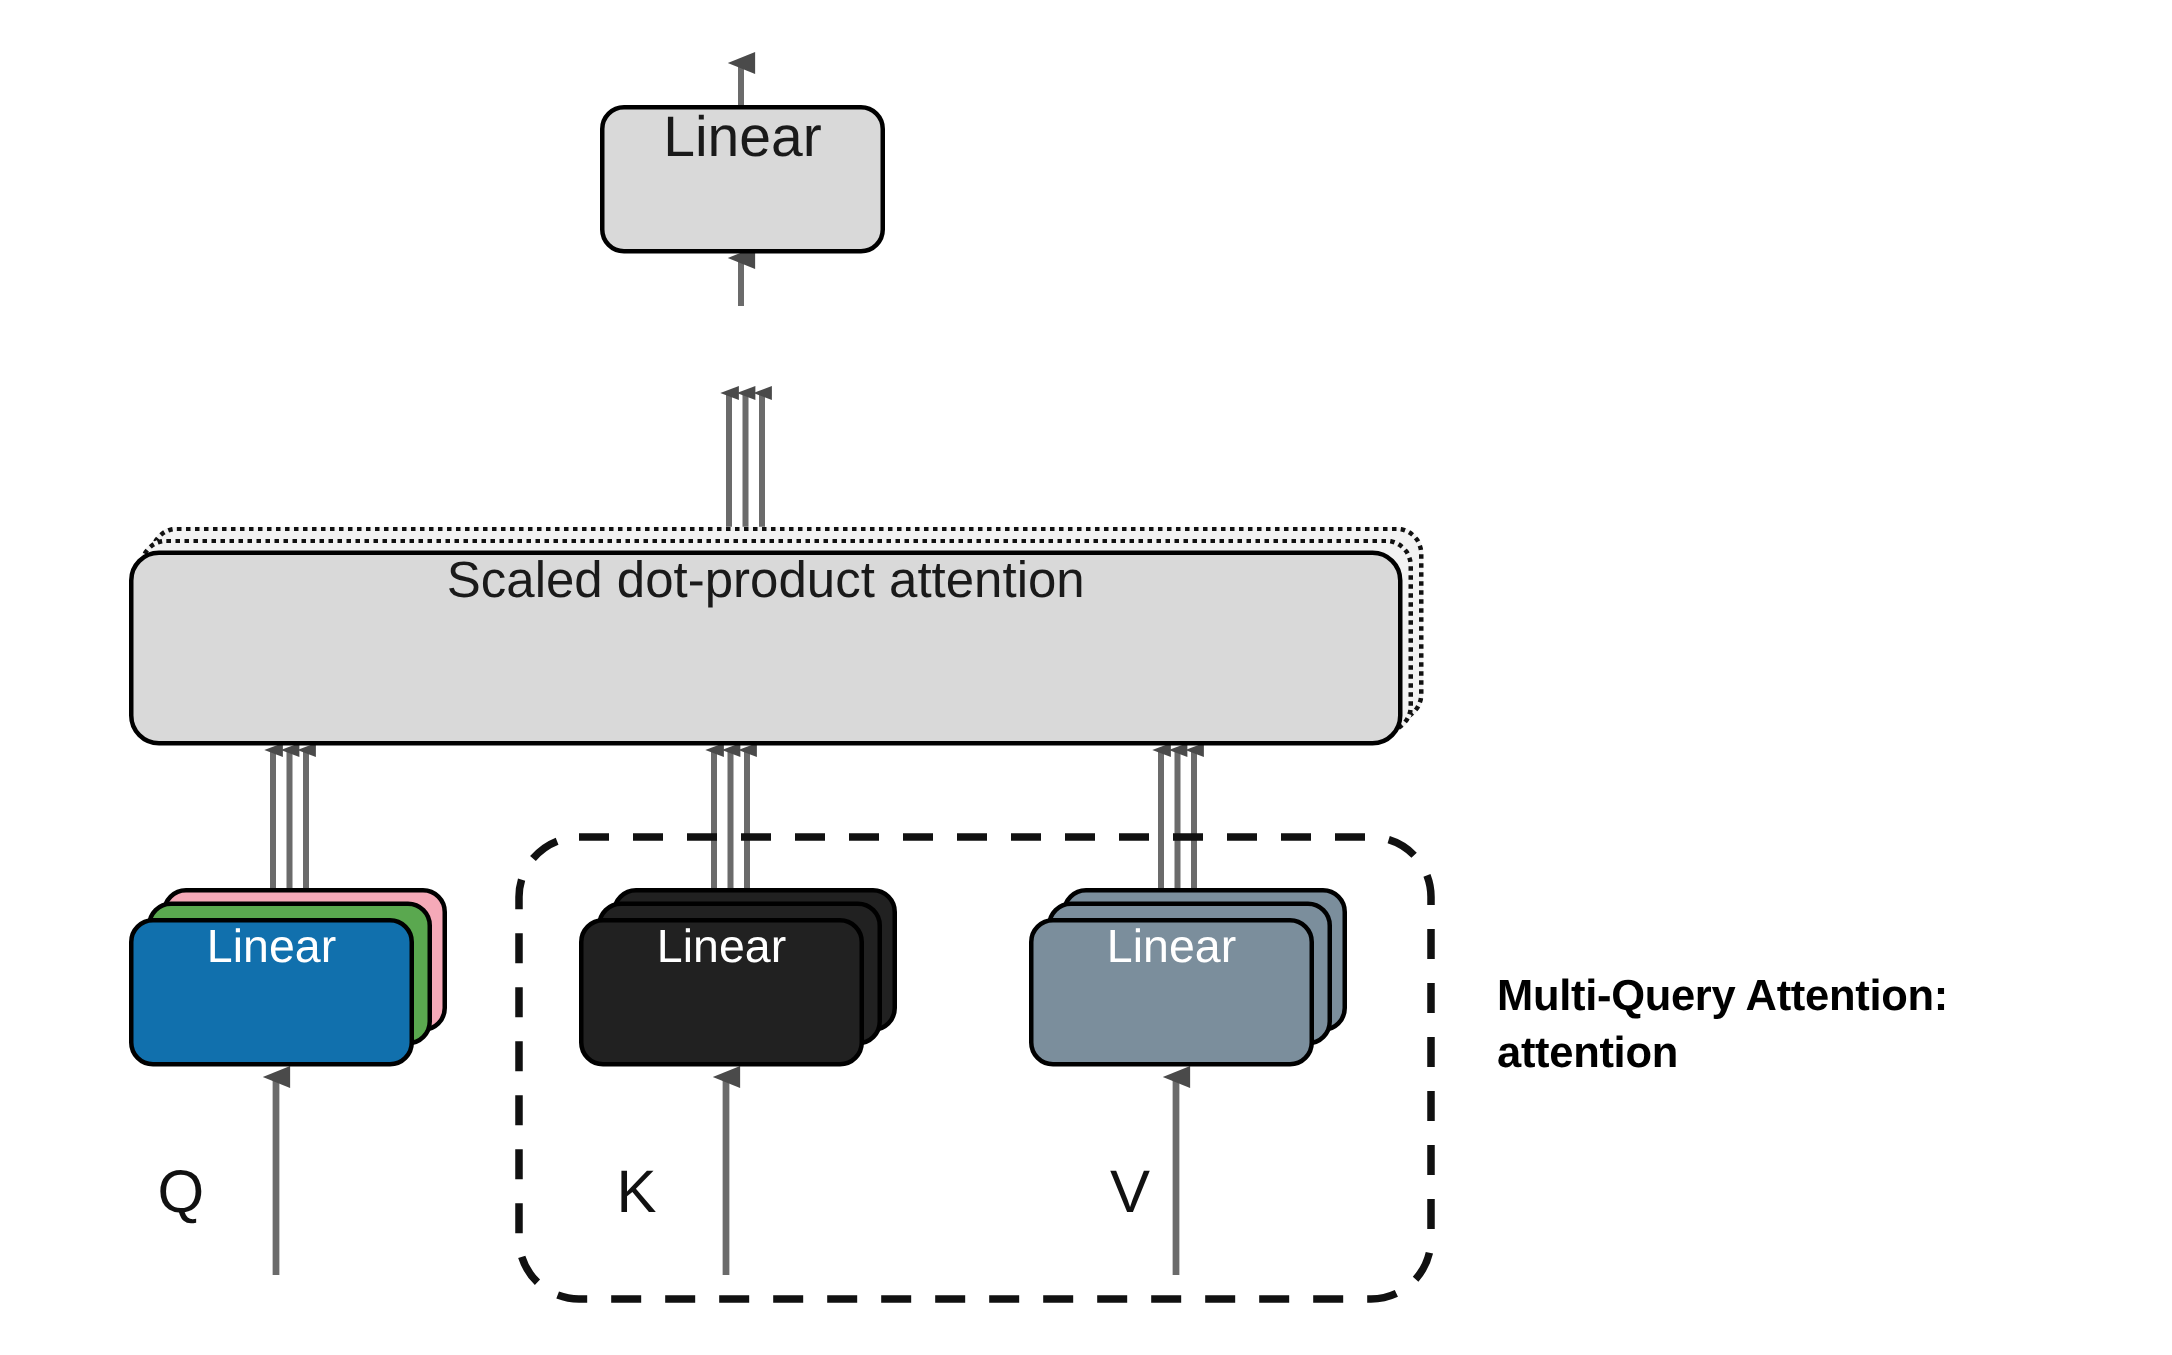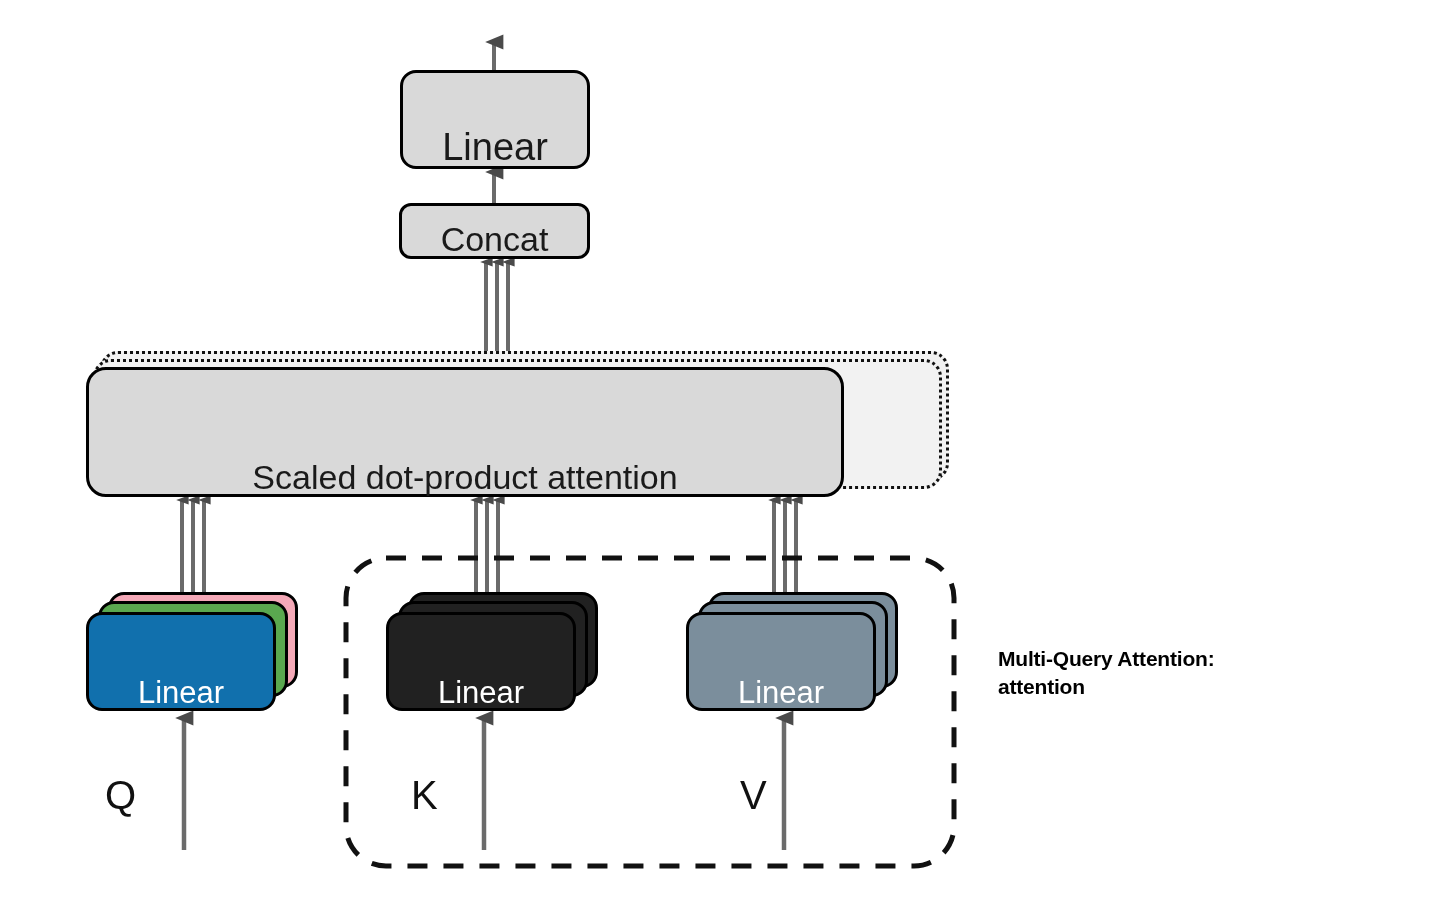--- a/index.html
+++ b/index.html
@@ -1,39 +1,39 @@
 <!DOCTYPE html>
 <html><head>
 <meta charset="utf-8">
 <style>
   html,body{margin:0;padding:0;background:#ffffff;}
   body{width:1448px;height:903px;font-family:"Liberation Sans",sans-serif;overflow:hidden;}
   #stage{position:relative;width:1448px;height:903px;background:#fff;}
 
   svg.layer{position:absolute;left:0;top:0;width:1448px;height:903px;}
 
-  .node{position:absolute;box-sizing:border-box;display:flex;align-items:flex-end;
+  .node{position:absolute;box-sizing:border-box;display:flex;align-items:flex-start;
         justify-content:center;border:3.5px solid #000;border-radius:16px;}
   .node span{white-space:nowrap;line-height:1;}
 
   .gray-box{background:#d9d9d9;color:#1a1a1a;}
   .blue-box{background:#1170ad;color:#ffffff;}
   .green-box{background:#5aa84f;}
   .pink-box{background:#f5a9b8;}
   .black-box{background:#212121;color:#ffffff;}
   .slate-box{background:#7b8e9c;color:#ffffff;}
 
   .lbl-linear-top{font-size:38px;}
   .lbl-concat{font-size:34px;}
   .lbl-attention{font-size:34px;}
   .lbl-linear-small{font-size:31px;}
 
   .qkv-label{position:absolute;font-size:40px;color:#111;line-height:1;}
 
-  .caption{position:absolute;font-weight:bold;font-size:21px;line-height:1.32;
+  .caption{position:absolute;font-weight:bold;font-size:29px;line-height:1.32;
            color:#000;letter-spacing:-0.2px;}
 
   .ghost{position:absolute;box-sizing:border-box;border:3px dotted #111;
          border-radius:18px;background:#f2f2f2;}
 </style>
 </head>
 <body>
 
 <div id="stage">
 
@@ -91,27 +91,24 @@
 
     <g>
       <rect x="346" y="558" width="608" height="308" rx="40" ry="40" fill="none" stroke="#111111" stroke-width="5" stroke-dasharray="20 16"></rect>
     </g>
   </svg>
 
   <div class="node gray-box" style="left:400px;top:70px;width:190px;height:99px;">
     <span class="lbl-linear-top">Linear</span>
   </div>
 
-  <div class="node gray-box" style="left:399px;top:203px;width:191px;height:56px;border-radius:12px;">
-    <span class="lbl-concat">Concat</span>
-  </div>
 
   <div class="ghost" style="left:100px;top:351px;width:849px;height:130px;"></div>
   <div class="ghost" style="left:93px;top:359px;width:849px;height:130px;"></div>
-  <div class="node gray-box" style="left:86px;top:367px;width:758px;height:130px;border-radius:20px;">
+  <div class="node gray-box" style="left:86px;top:367px;width:849px;height:130px;border-radius:20px;">
     <span class="lbl-attention">Scaled dot-product attention</span>
   </div>
 
   <div class="node pink-box" style="left:108px;top:592px;width:190px;height:96px;"></div>
   <div class="node green-box" style="left:98px;top:601px;width:190px;height:96px;"></div>
   <div class="node blue-box" style="left:86px;top:612px;width:190px;height:99px;">
     <span class="lbl-linear-small">Linear</span>
   </div>
 
   <div class="node black-box" style="left:408px;top:592px;width:190px;height:96px;"></div>

